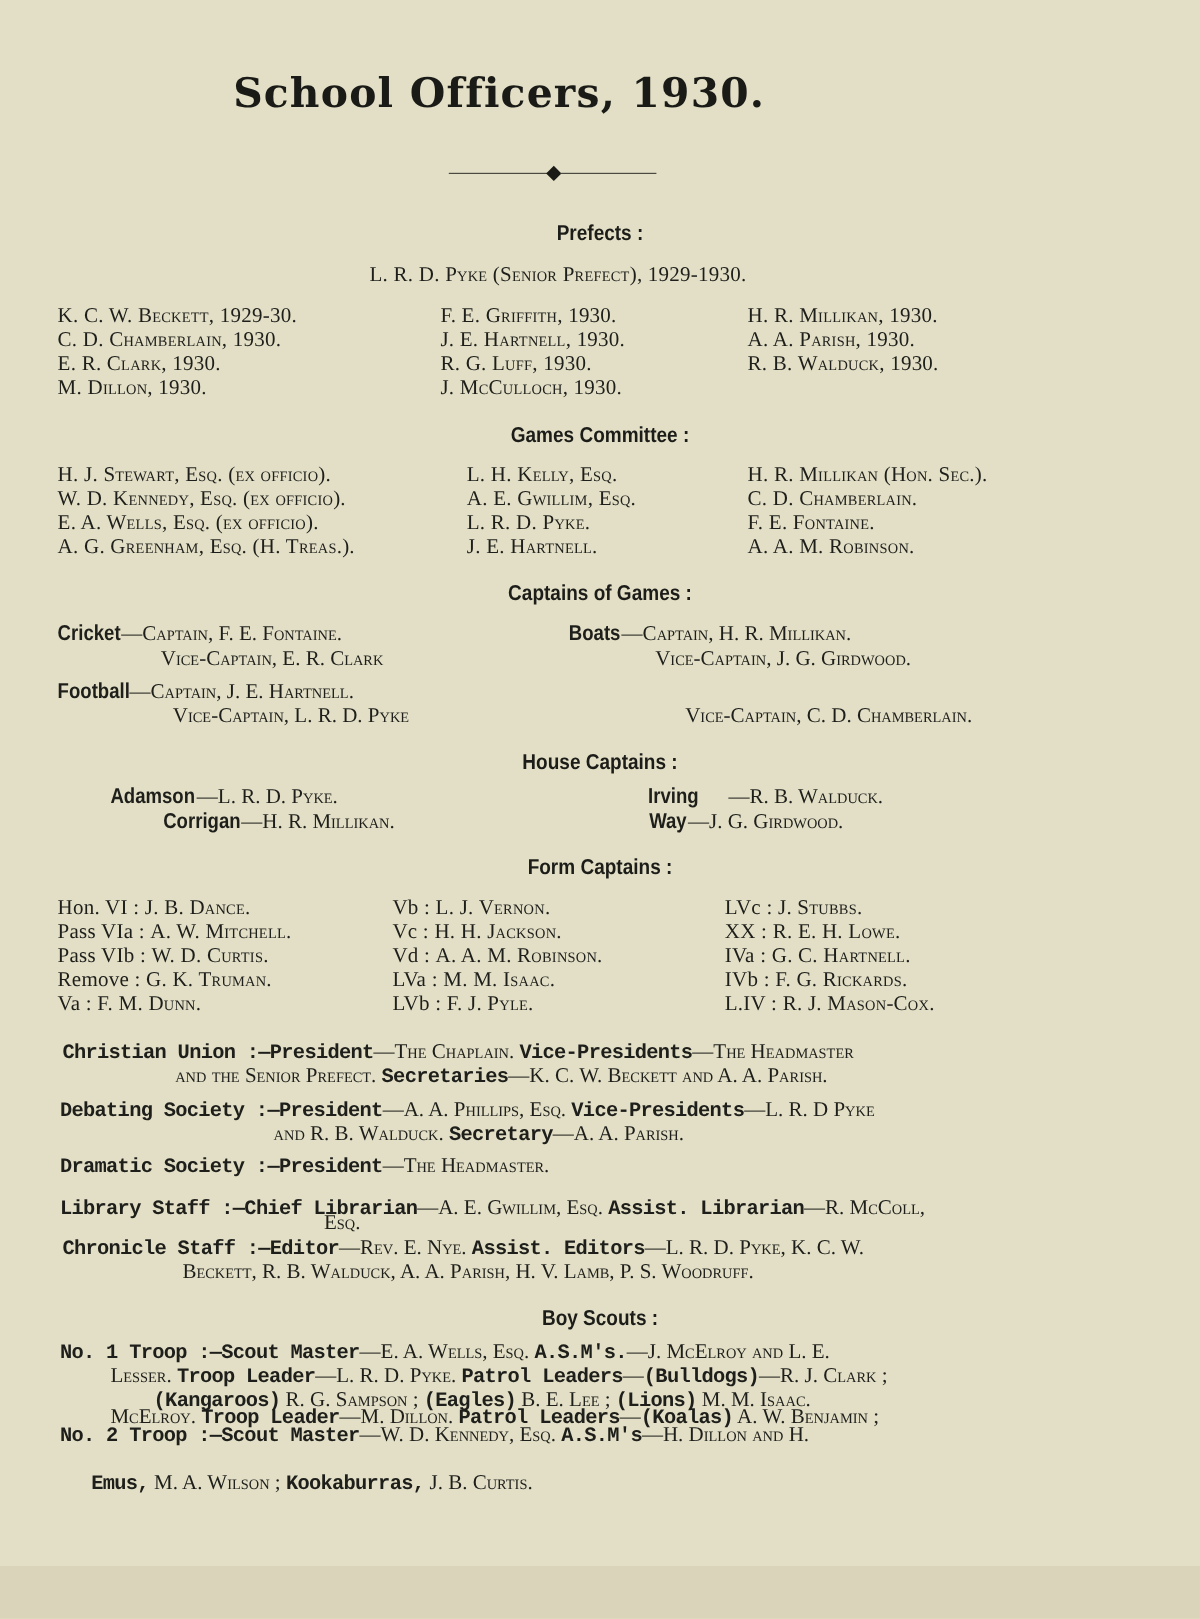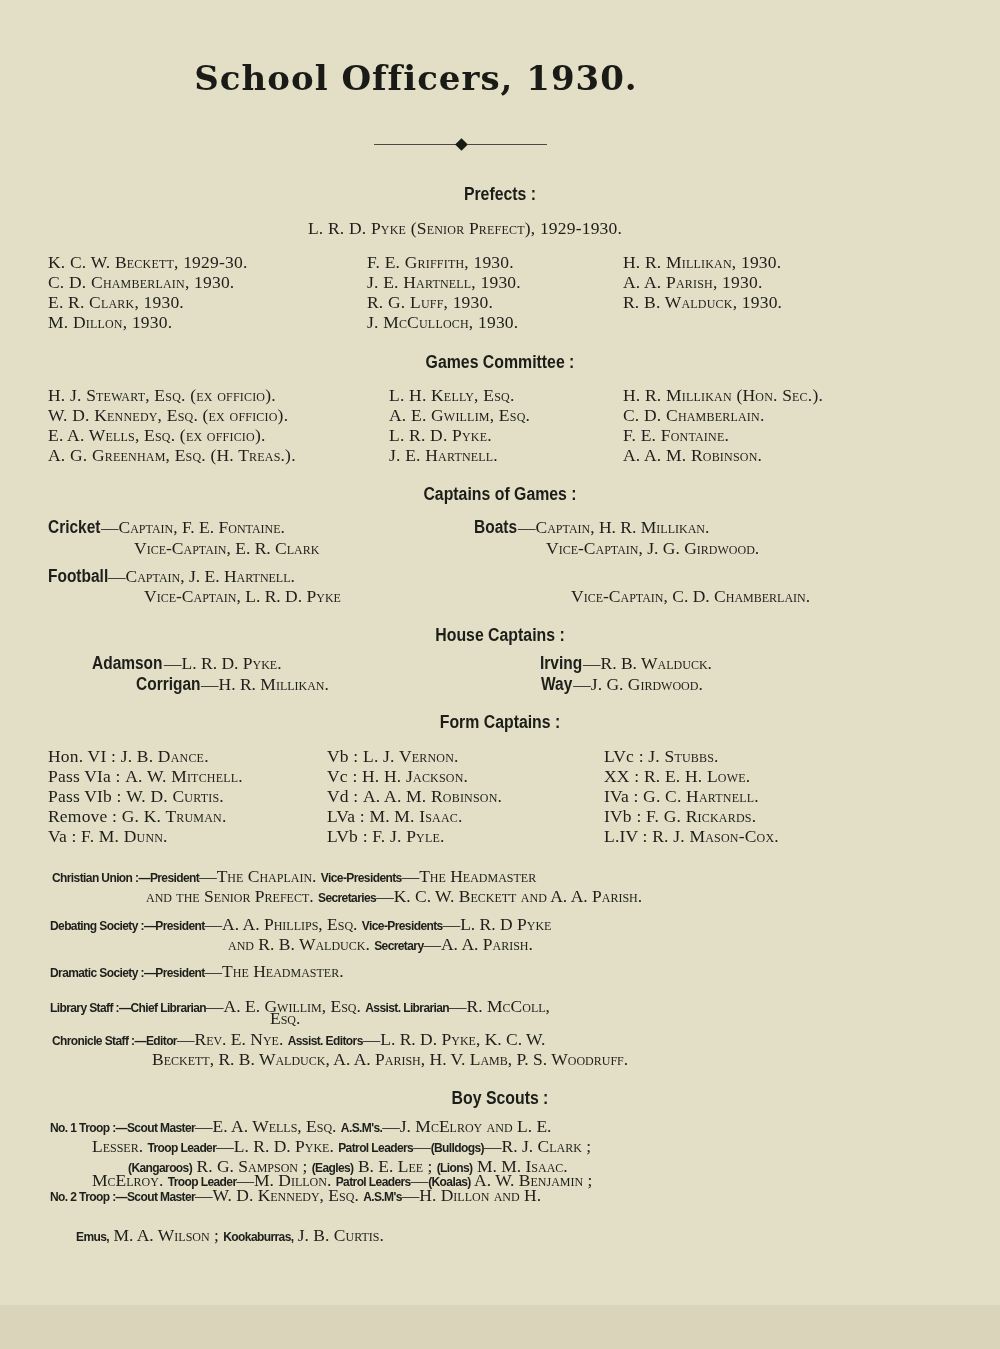--- a/index.html
+++ b/index.html
@@ -25,21 +25,21 @@
     }
     .heading {
       left: 0; width: 1000px; text-align: center;
       font-family: "Liberation Sans", sans-serif; font-weight: bold; font-size: 18px;
       transform: scaleX(0.88); transform-origin: center;
       color: #1c1c18;
     }
     .t { font-size: 17.5px; letter-spacing: 0.2px; }
     .sc { font-variant: small-caps; }
     .lbl { font-family: "Liberation Sans", sans-serif; font-weight: bold; font-size: 18px; display: inline-block; transform: scaleX(0.86); transform-origin: left; }
-    .bold-sans { font-family: Liberation Sans, sans-serif; font-weight: bold; font-size: 12px; letter-spacing: -0.6px; }
+    .bold-sans { font-family: Liberation Mono, monospace; font-weight: bold; font-size: 17px; letter-spacing: -0.6px; }
     .line { position: absolute; white-space: nowrap; font-size: 17.5px; }
   </style>
 </head>
 <body>
 
 <div class="page">
   <div class="bottom-band"></div>
 
   <div class="abs title">School Officers, 1930.</div>
 
@@ -110,21 +110,21 @@
   <div class="line sc" style="left:571px; top:586px;">Vice-Captain, C. D. Chamberlain.</div>
 
   <div class="abs heading" style="top:625px;">House Captains :</div>
   <div class="line" style="left:92px; top:653px;">
     <span class="lbl">Adamson</span><span class="sc" style="margin-left:-10px;">—L. R. D. Pyke.</span>
   </div>
   <div class="line" style="left:92px; top:674px;margin-left:44px;">
     <span class="lbl">Corrigan</span><span class="sc" style="margin-left:-10px;">—H. R. Millikan.</span>
   </div>
   <div class="line" style="left:540px; top:653px;">
-    <span class="lbl">Irving</span><span class="sc" style="margin-left:-6px;">—R. B. Walduck.</span>
+    <span class="lbl">Irving</span><span class="sc" style="margin-left:-6px;padding-left:24px;">—R. B. Walduck.</span>
   </div>
   <div class="line" style="left:541px; top:674px;">
     <span class="lbl">Way</span><span class="sc" style="margin-left:-4px;">—J. G. Girdwood.</span>
   </div>
 
   <div class="abs heading" style="top:712px;">Form Captains :</div>
 
   <div class="abs t" style="left:48px; top:746px; line-height:20px;">
     <div><span>Hon. VI :</span> <span class="sc">J. B. Dance.</span></div>
     <div><span>Pass VIa :</span> <span class="sc">A. W. Mitchell.</span></div>

